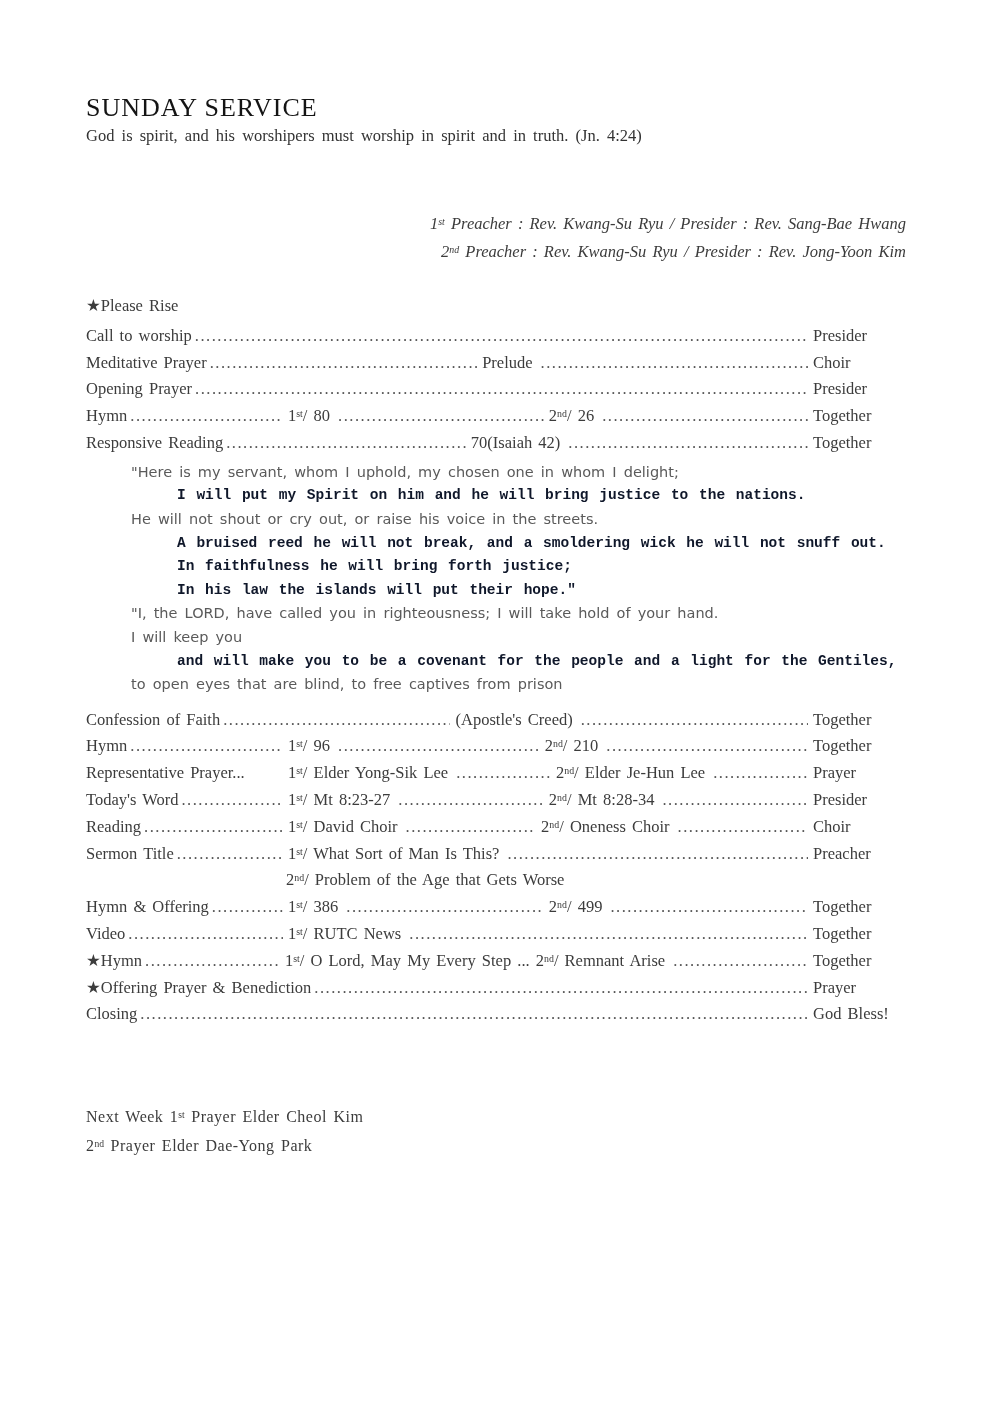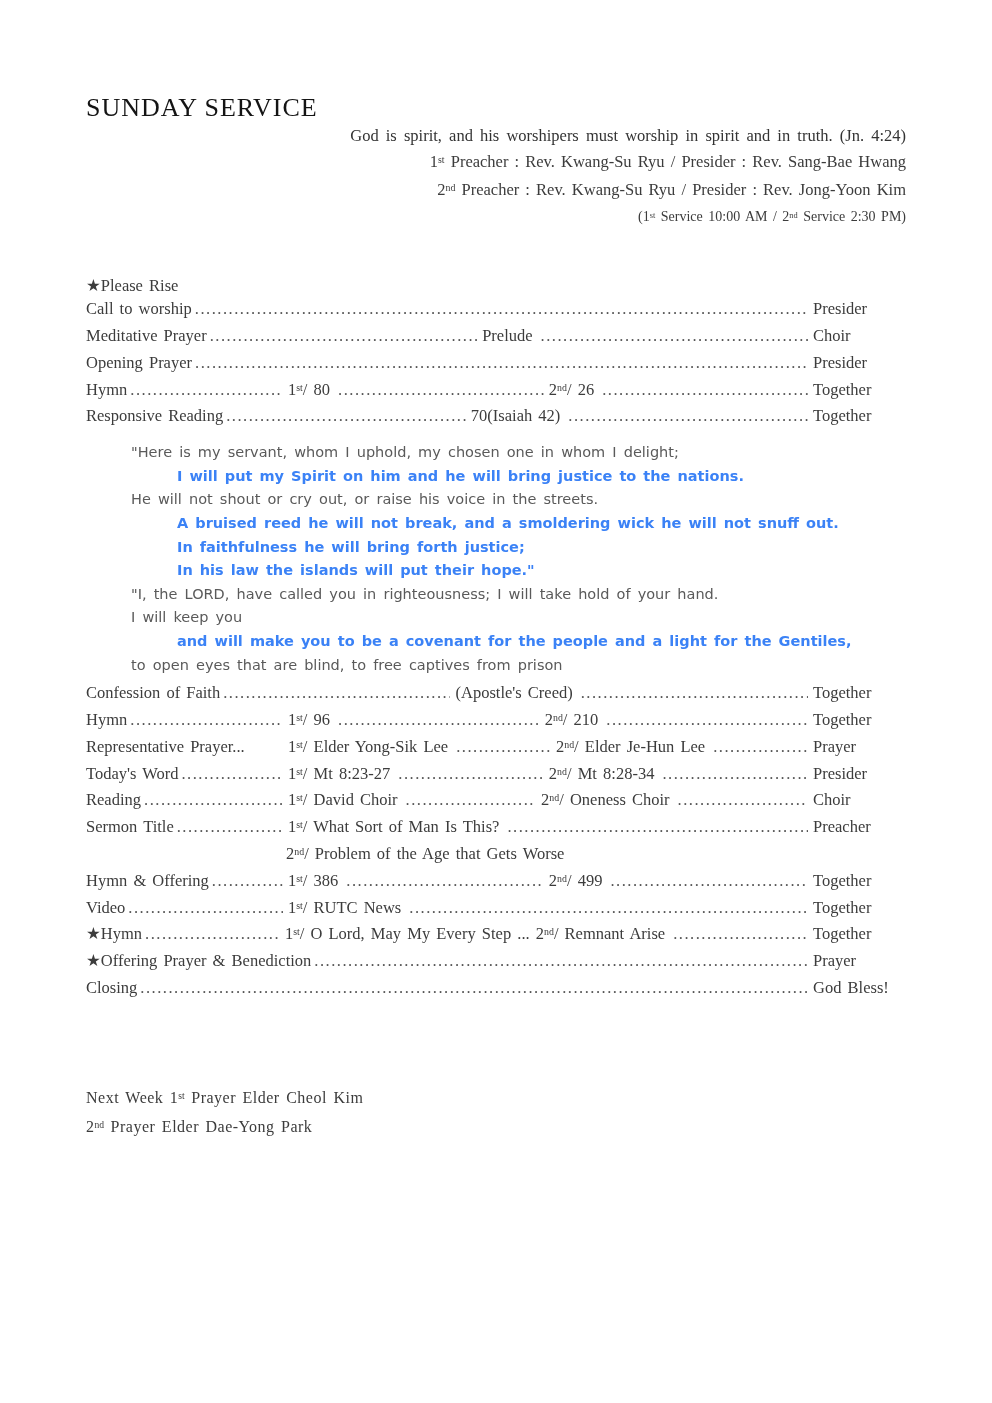--- a/index.html
+++ b/index.html
@@ -19,41 +19,42 @@
     letter-spacing:1px;
     color:#141414;
     font-weight:400;
   }
   .doc-subtitle{
     font-size:16.5px;
     line-height:22px;
     margin-top:2px;
     word-spacing:3px;
     color:#333;
-    text-align:right;
   }
   .leaders{
+    margin-top:62px;
     text-align:right;
     font-size:16.5px;
     line-height:26px;
     word-spacing:2px;
+    font-style:italic;
   }
   .leaders .leader-line{white-space:nowrap;}
   .leaders .times{font-size:14px;line-height:26px;}
   sup{font-size:0.6em;vertical-align:0.4em;letter-spacing:0;}
   .rise{
-    margin-top:42px;
+    margin-top:27px;
     font-size:16.5px;
     line-height:27px;
     word-spacing:2px;
   }
   .order{font-size:16.5px;word-spacing:2px;}
   .svc-line{
     display:flex;
-    align-items:flex-start;
+    align-items:flex-end;
     height:26.8px;
     white-space:nowrap;
   }
   .svc-line.indent{padding-left:200px;}
   .svc-line .txt{flex:0 0 auto;}
   .svc-line .txt.mid{padding:0 5px;}
   .svc-line .role{
     flex:0 0 auto;
     box-sizing:border-box;
     min-width:98px;
@@ -86,22 +87,23 @@
   .passage-line{
     height:23.6px;
     line-height:23.6px;
     padding-left:45px;
     color:#5a5a5a;
     white-space:nowrap;
   }
   .passage-line.bold{
     padding-left:91px;
     font-weight:700;
-    color:#3b82f6;
-    word-spacing:2px;
+    color:#0f172a;
+    word-spacing:2px;
+    font-family:Liberation Mono, monospace;
   }
   .footer{
     margin-top:77px;
     text-align:left;
     font-size:16px;
     line-height:27px;
     letter-spacing:0.5px;
     word-spacing:2px;
   }
   .footer .footer-line{white-space:nowrap;}
@@ -111,21 +113,20 @@
 
 <div class="page">
 
   <div class="doc-title">SUNDAY SERVICE</div>
   <div class="doc-subtitle">God is spirit, and his worshipers must worship in spirit and in truth. (Jn. 4:24)</div>
 
   <div class="leaders">
 
   <div class="leader-line">1<sup>st</sup> Preacher : Rev. Kwang-Su Ryu / Presider : Rev. Sang-Bae Hwang</div>
       <div class="leader-line">2<sup>nd</sup> Preacher : Rev. Kwang-Su Ryu / Presider : Rev. Jong-Yoon Kim</div>
-      <div class="leader-line times">(1<sup>st</sup> Service 10:00 AM / 2<sup>nd</sup> Service 2:30 PM)</div>
     </div>
 
   <div class="rise">★Please Rise</div>
 
   <div class="order">
       <div class="svc-line">
         <span class="txt">Call to worship</span>
         <span class="dots">....................................................................................................................................................................................</span>
         <span class="txt role">Presider</span>
       </div>

